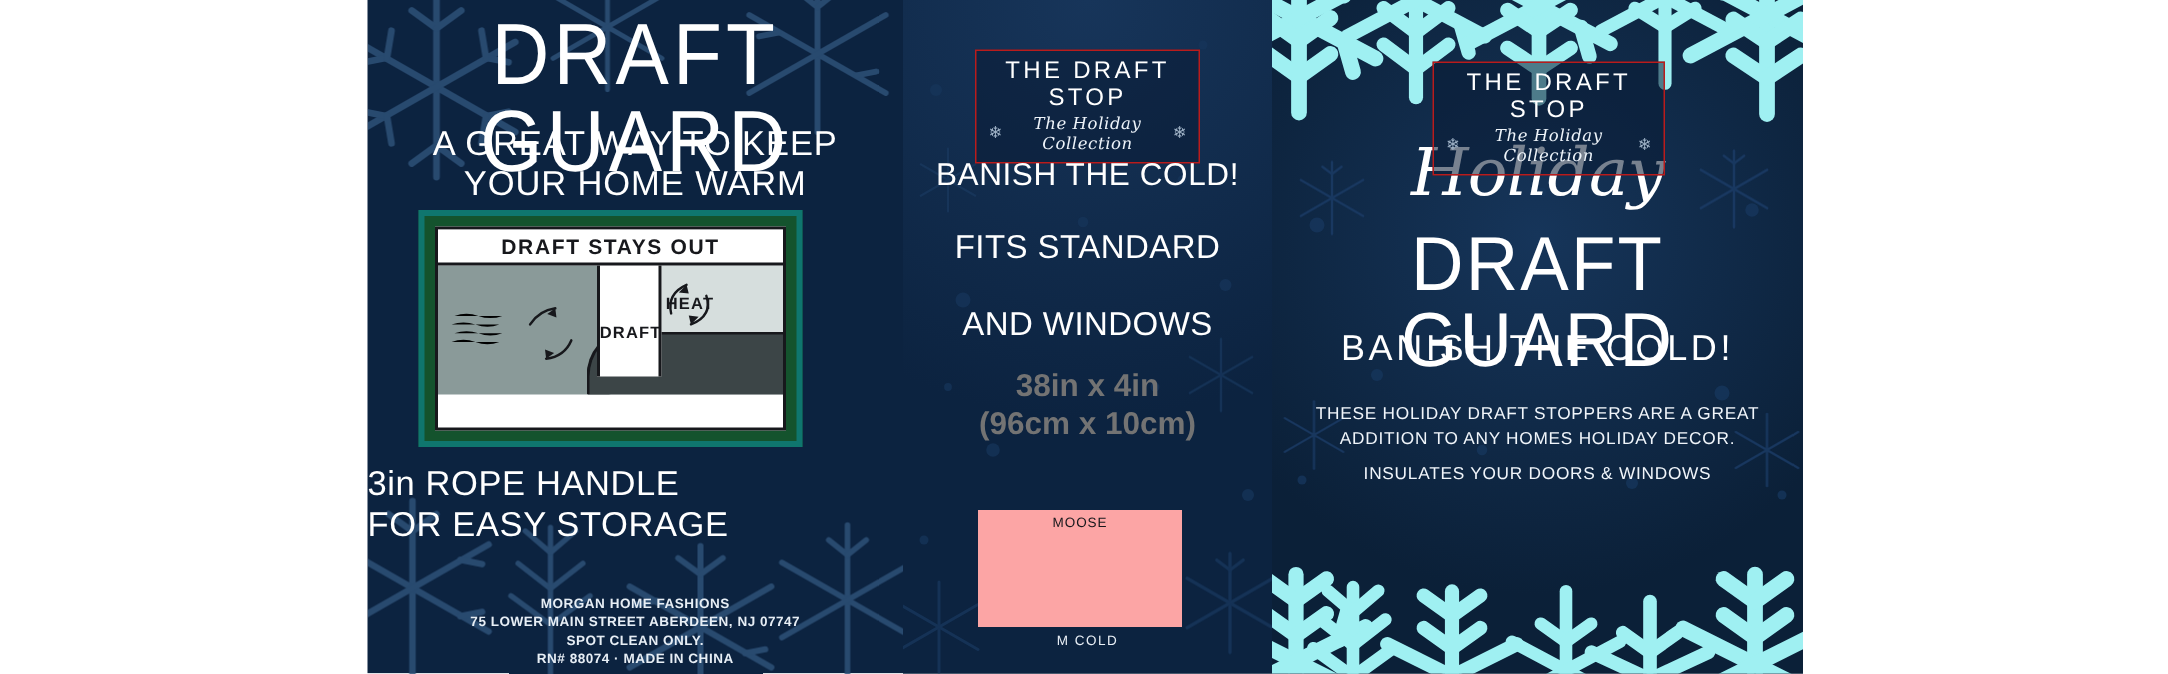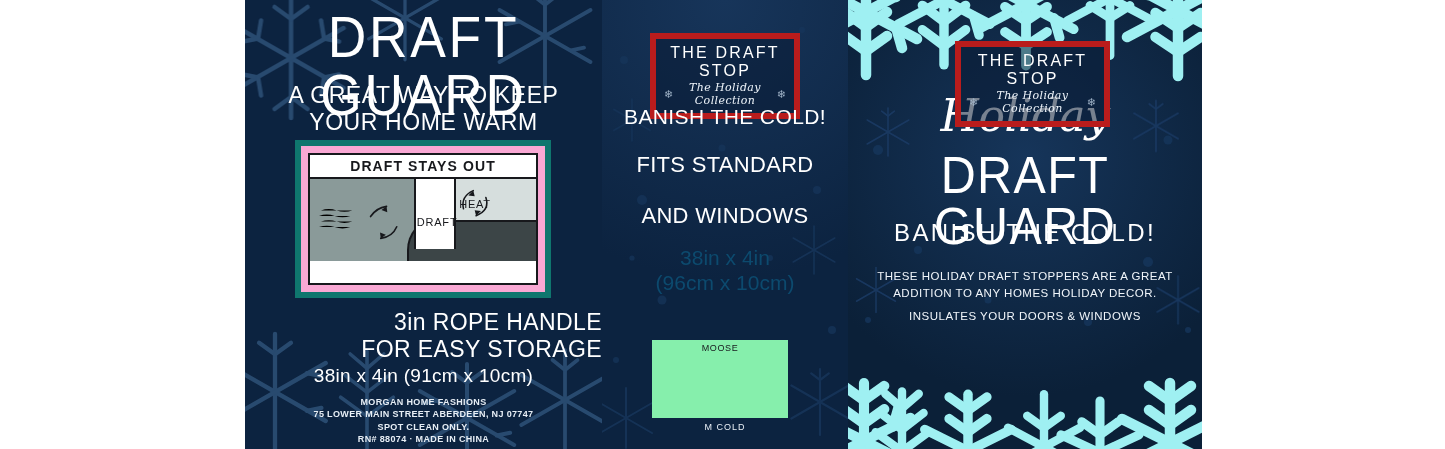--- a/index.html
+++ b/index.html
@@ -73,26 +73,26 @@
     color: #ffffff;
     font-size: 23px;
     line-height: 1.16;
     letter-spacing: 0.6px;
     font-weight: 300;
   }
 
   
   .diagram-outer {
     position: absolute;
-    left: 50px;
+    left: 34px;
     top: 140px;
     width: 256px;
     height: 158px;
-    background: #f9a8d4;
-    border: 6px solid #0f766e;
+    background: #14532d;
+    border: 4px solid #0f766e;
     box-sizing: border-box;
     padding: 7px;
   }
   .diagram-inner {
     position: relative;
     width: 100%;
     height: 100%;
     border: 2px solid #17181c;
     box-sizing: border-box;
     background: #ffffff;
@@ -151,32 +151,32 @@
     background: #3c4547;
     border-top: 2px solid #17181c;
     border-left: 2px solid #17181c;
     border-top-left-radius: 26px 30px;
     z-index: 2;
   }
   .diag-label {
     position: absolute;
     color: #17181c;
     font-size: 11px;
-    font-weight: 400;
+    font-weight: 700;
     letter-spacing: 0.8px;
     z-index: 5;
   }
   .diag-label.draft { left: 26%; top: 47%; padding-left: 48px; }
   .diag-label.heat { left: 66%; top: 25%; }
 
   .p1-rope {
     position: absolute;
-    left: 0; right: 0;
+    left: 0; right: 12px;
     top: 309px;
-    text-align: right;
+    text-align: left;
     color: #ffffff;
     font-size: 23px;
     line-height: 1.18;
     font-weight: 300;
     letter-spacing: 0.4px;
   }
   .p1-size {
     position: absolute;
     left: 0; right: 0;
     top: 365px;
@@ -201,21 +201,21 @@
   
   #panel-side {
     left: 602px;
     width: 246px;
     background:
       radial-gradient(circle at 50% 0%, #17355a 0%, #0c2340 60%),
       #0b2038;
     background-color: #0b2038;
   }
   .logo-box {
-    border: 6px solid #b91c1c;
+    border: 1px solid #b91c1c;
     box-sizing: border-box;
     padding: 5px 8px 6px 8px;
     text-align: center;
     background: rgba(10,28,52,0.55);
   }
   .logo-name {
     color: #ffffff;
     font-size: 16px;
     letter-spacing: 2.2px;
     font-weight: 400;
@@ -268,32 +268,32 @@
     line-height: 1.15;
     font-weight: 300;
     letter-spacing: 0.3px;
   }
   .p2-dims {
     position: absolute;
     left: 602px;
     width: 246px;
     top: 245px;
     text-align: center;
-    color: #0c4a6e;
+    color: #737373;
     font-size: 21px;
     line-height: 1.2;
-    font-weight: 400;
+    font-weight: 700;
   }
   .p2-card {
     position: absolute;
     left: 652px;
     top: 340px;
     width: 136px;
     height: 78px;
-    background: #86efac;
+    background: #fca5a5;
   }
   .p2-card-label {
     position: absolute;
     left: 0; right: 0;
     top: 3px;
     text-align: center;
     color: #17181c;
     font-size: 9px;
     letter-spacing: 0.6px;
   }
@@ -521,21 +521,20 @@
           <div class="diag-label draft">DRAFT</div>
           <div class="diag-label heat">HEAT</div>
         </div>
       </div>
     </div>
 
     <div class="p1-rope">
       <span>3in ROPE HANDLE</span><br>
       <span>FOR EASY STORAGE</span>
     </div>
-    <div class="p1-size">38in x 4in (91cm x 10cm)</div>
     <div class="p1-fine">
       <span>MORGAN HOME FASHIONS</span><br>
       <span>75 LOWER MAIN STREET ABERDEEN, NJ 07747</span><br>
       <span>SPOT CLEAN ONLY.</span><br>
       <span>RN# 88074 · MADE IN CHINA</span>
     </div>
   </div>
 
   <div class="panel" id="panel-side">
     <svg class="flake-layer" viewBox="0 0 246 449" preserveAspectRatio="none">

